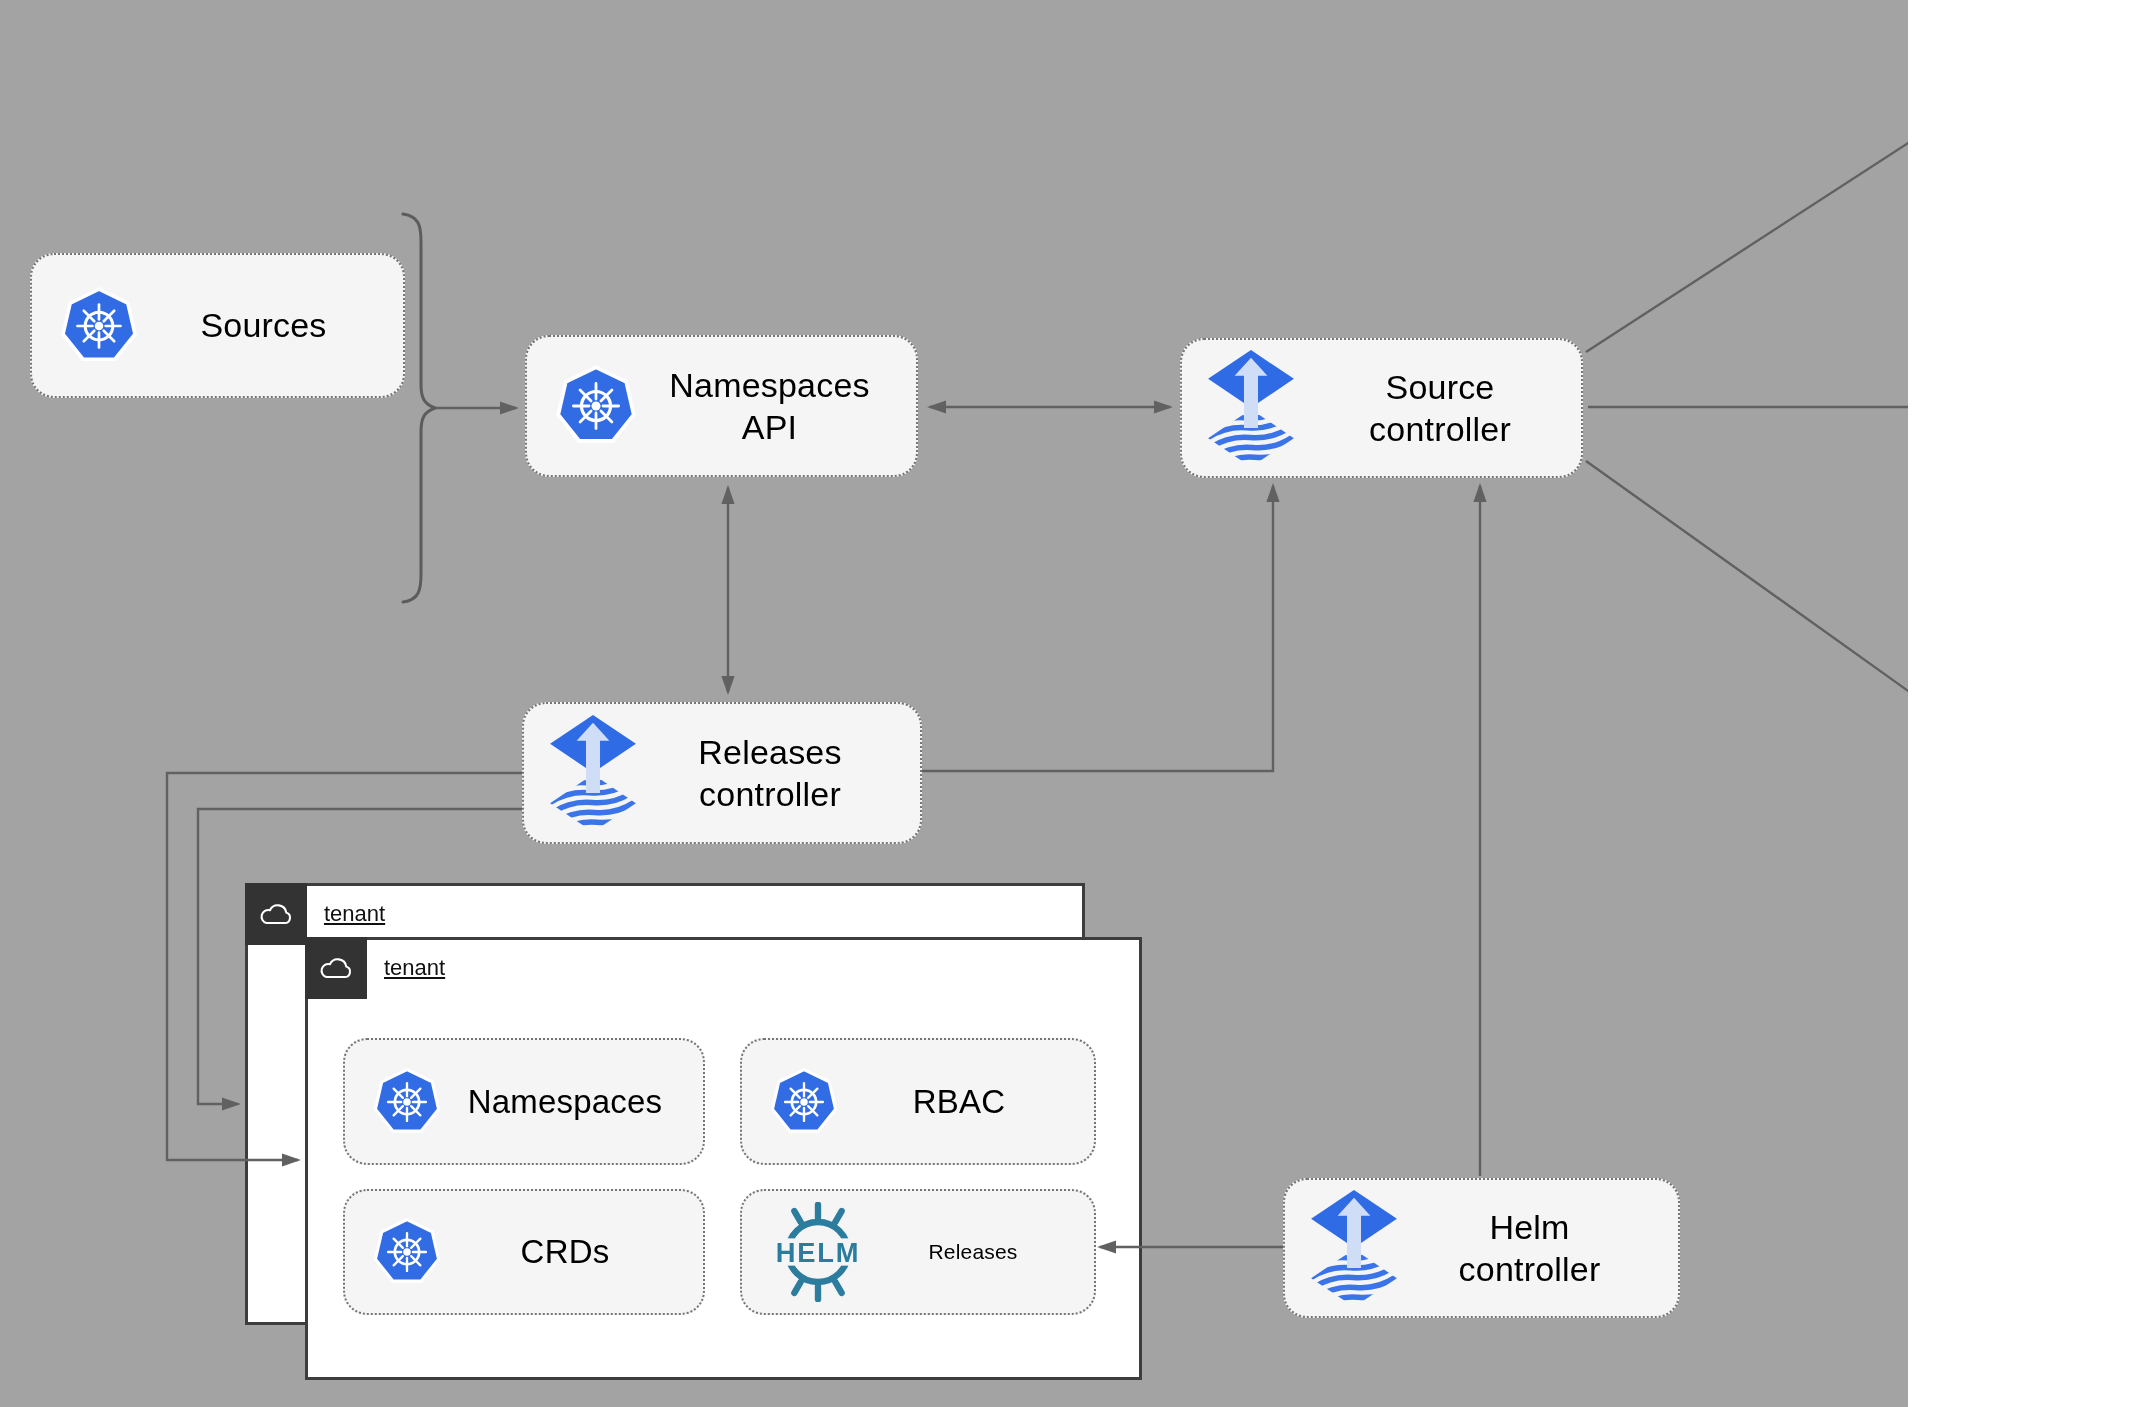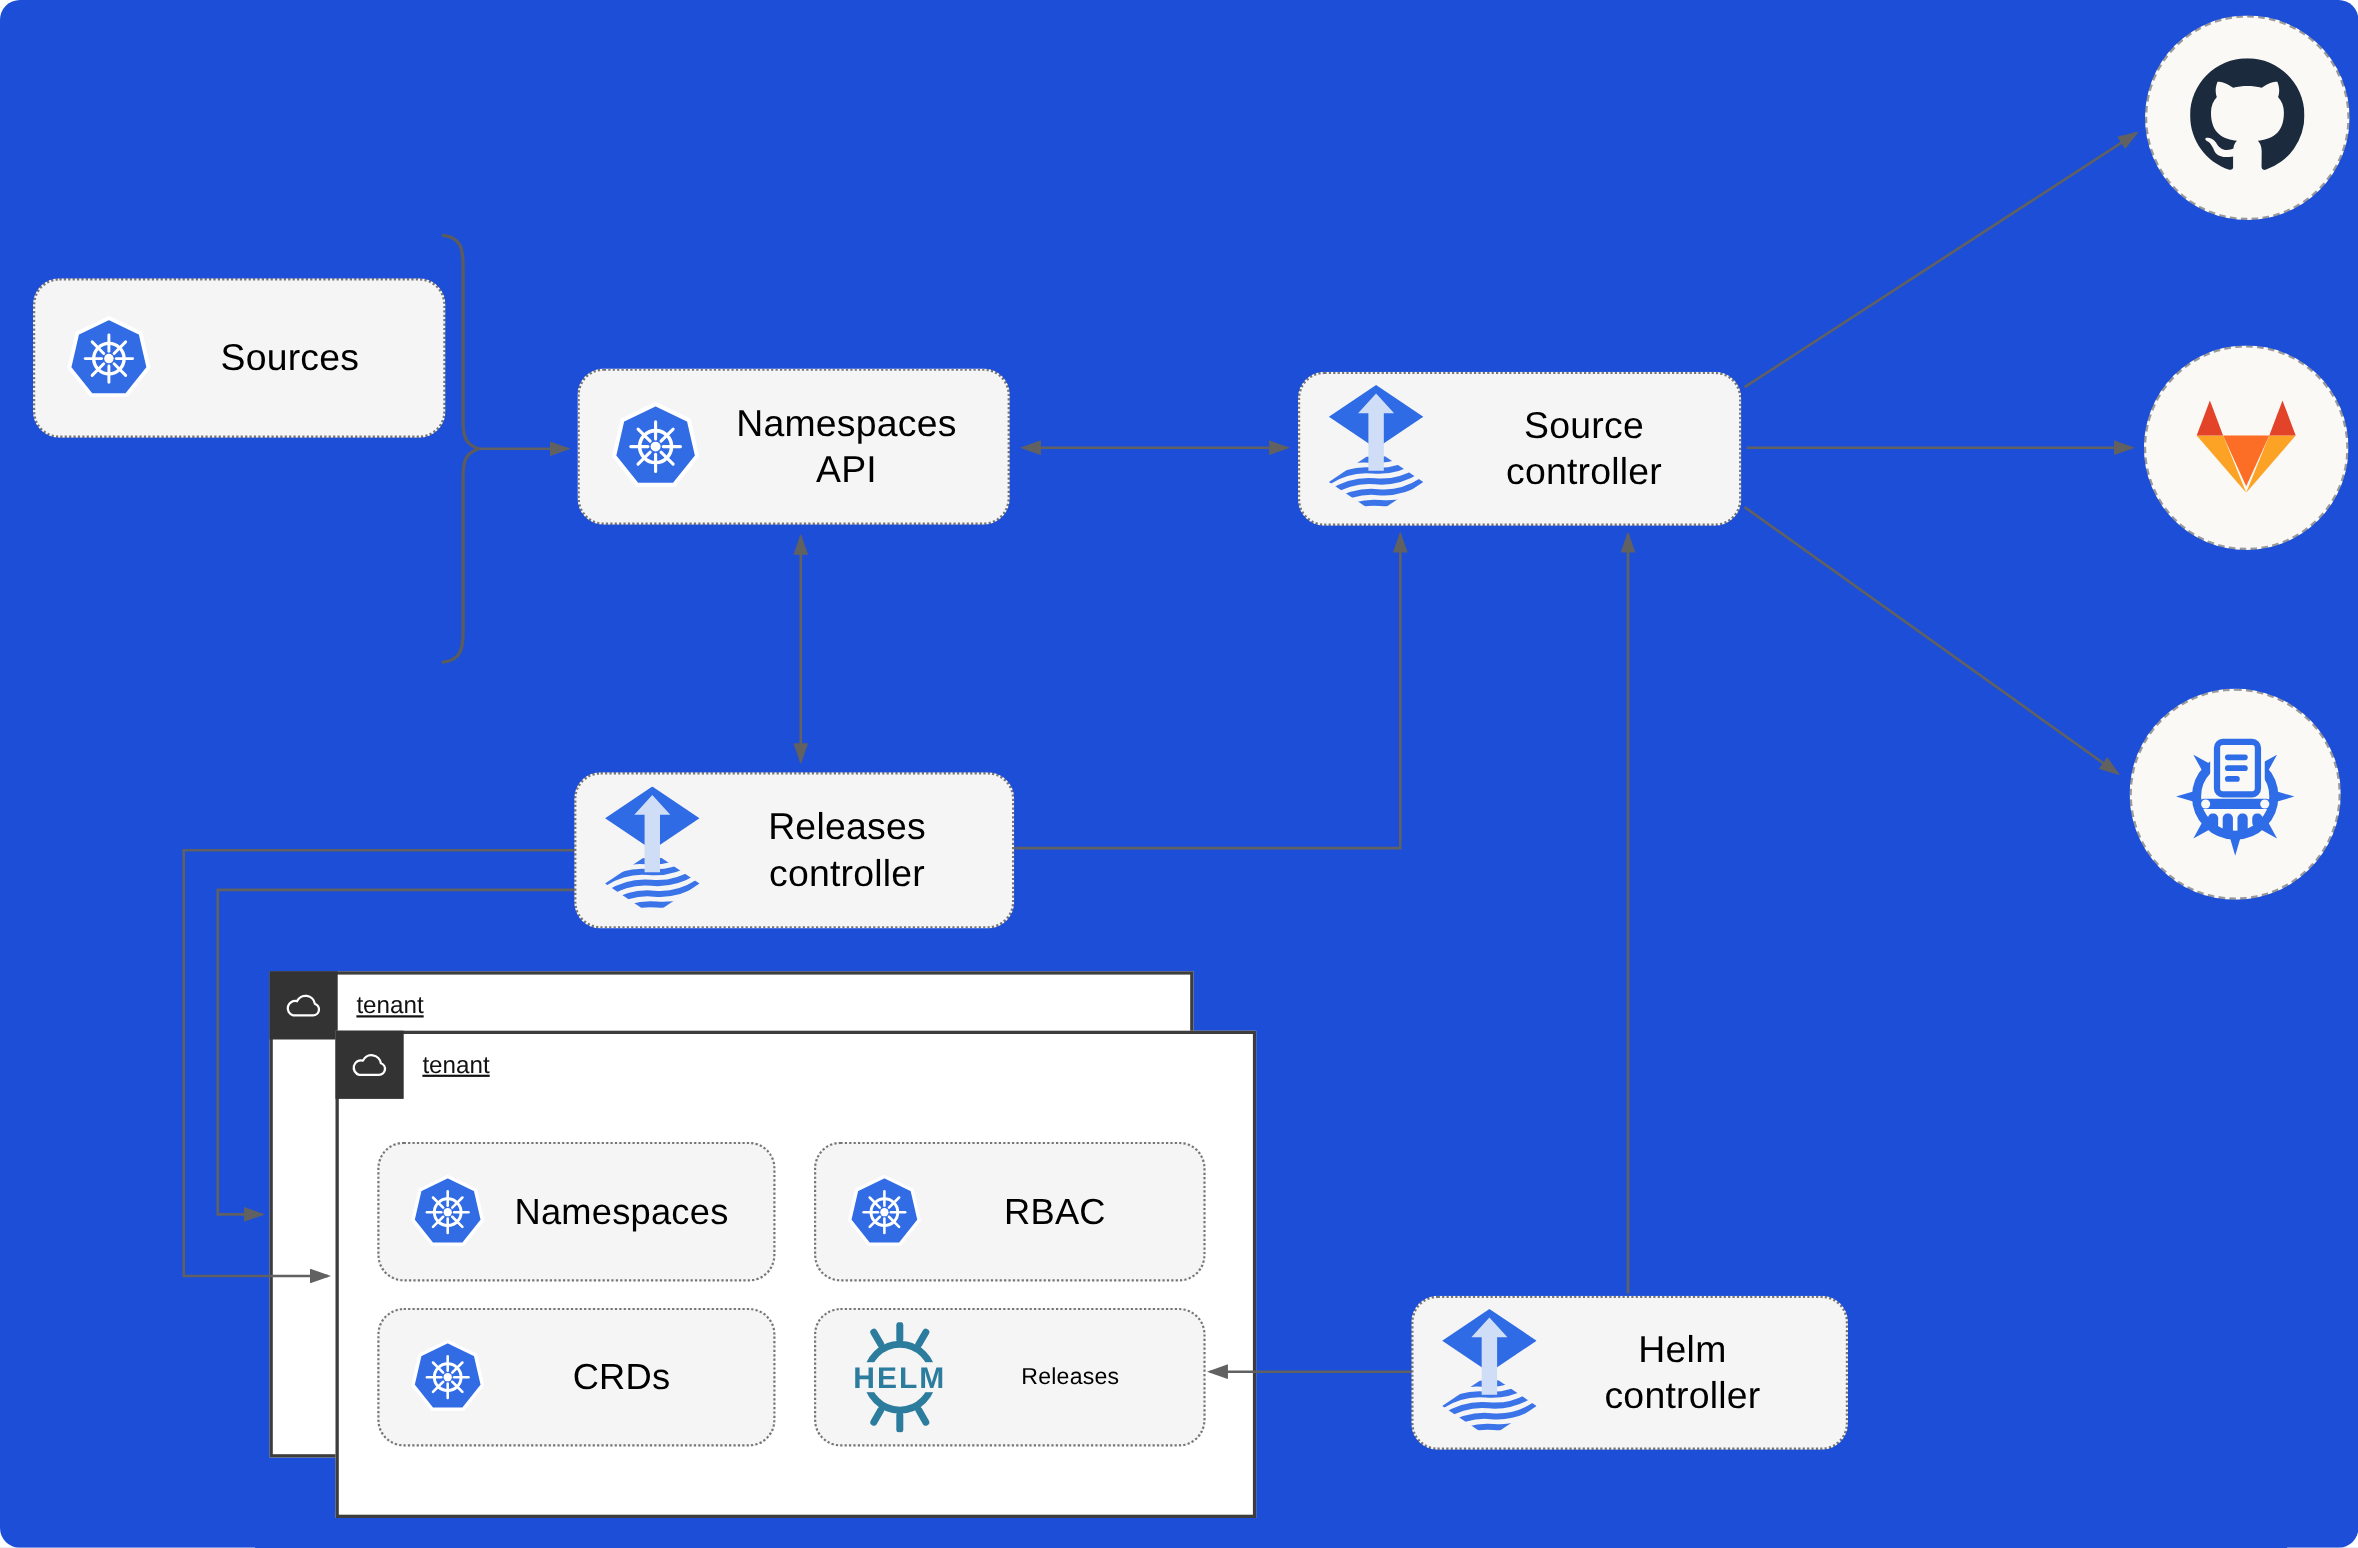--- a/index.html
+++ b/index.html
@@ -1,17 +1,17 @@
 <!DOCTYPE html>
 <html><head>
 <meta charset="utf-8">
 <style>
   html,body{margin:0;padding:0;background:#ffffff;}
   body{font-family:"Liberation Sans", sans-serif;}
-  .canvas{position:relative;width:2144px;height:1407px;background:#1d4ed8;overflow:hidden;border-radius:18px;}
+  .canvas{position:relative;width:1908px;height:1407px;background:#a3a3a3;overflow:hidden;}
 
   
   .node{position:absolute;background:#f5f5f5;border:2px dotted #757575;border-radius:24px;
         display:flex;align-items:center;padding:0 26px;box-sizing:border-box;gap:10px;}
   .node .icon{flex:0 0 auto;display:flex;align-items:center;justify-content:center;}
   .node .node-label{flex:1 1 auto;text-align:center;font-size:34px;color:#000;
         line-height:1.25;white-space:pre-line;letter-spacing:0.2px;}
 
   
   .tenant{position:absolute;background:#ffffff;border:3px solid #3d3d3d;box-sizing:border-box;}

